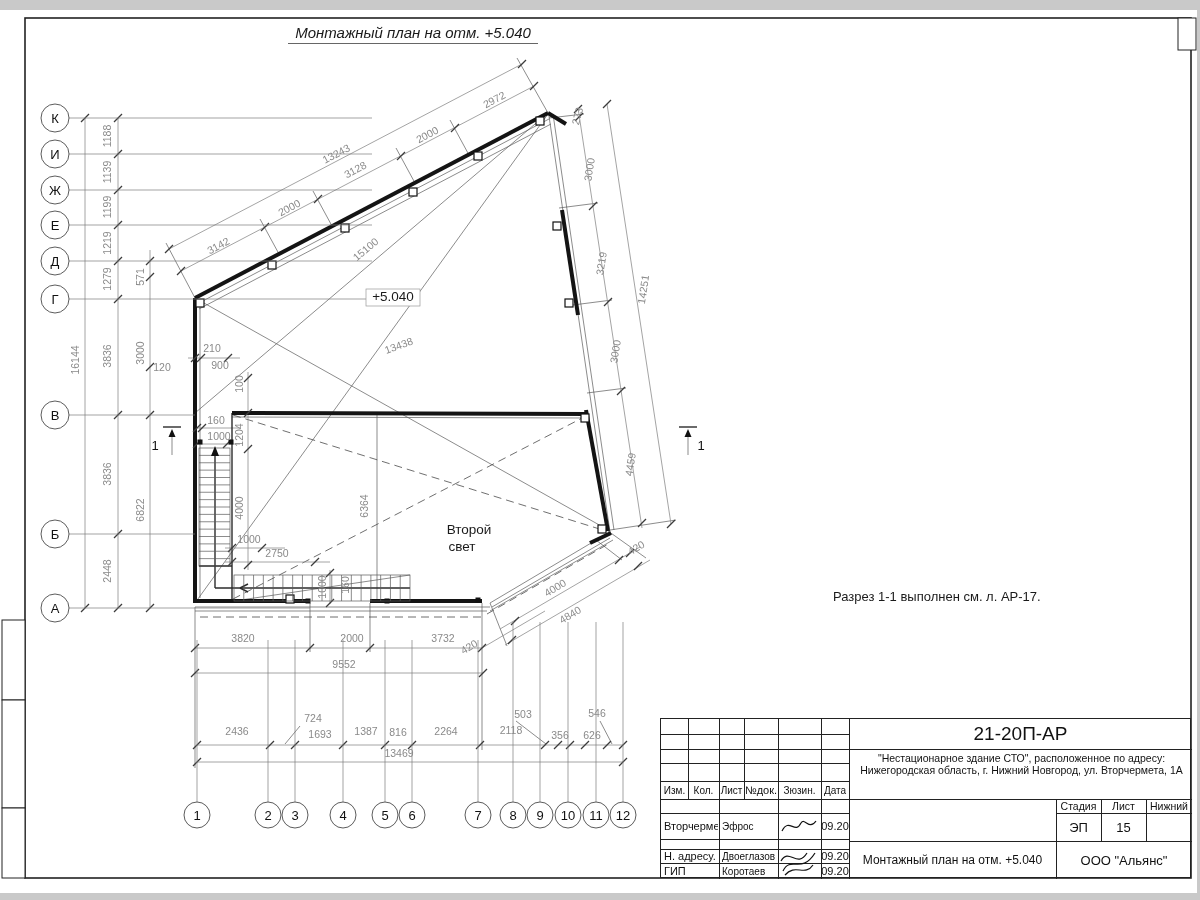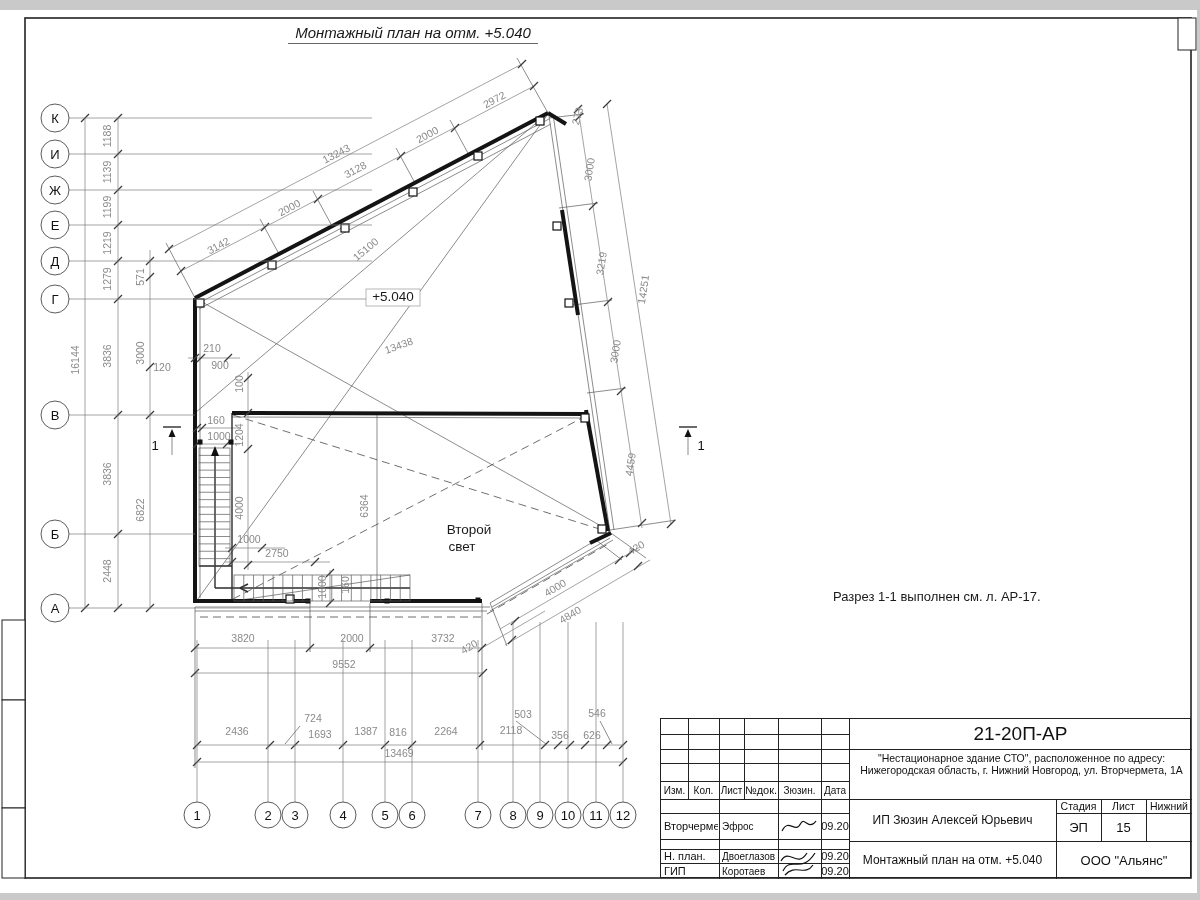--- a/index.html
+++ b/index.html
@@ -427,37 +427,36 @@
   <div class="cell f10" style="left:117px;top:62px;width:43px;height:18px">Зюзин.</div>
   <div class="cell f10" style="left:160px;top:62px;width:28px;height:18px">Дата</div>
 
   <div class="cell lft f9" style="left:3px;top:94px;width:54px;height:26px">Вторчермета</div>
   <div class="cell lft f10" style="left:61px;top:94px;width:55px;height:26px">Эфрос</div>
   <div class="cell f9" style="left:160px;top:94px;width:28px;height:26px">09.20</div>
   <svg class="sig" style="left:118px;top:96px" width="40" height="24">
     <path d="M3,16 C10,2 16,20 22,8 C26,2 30,16 37,6" stroke="#111" stroke-width="1.2" fill="none"></path>
   </svg>
 
-  <div class="cell lft f9" style="left:3px;top:130px;width:54px;height:14px">Н. план.</div>
+  <div class="cell lft f9" style="left:3px;top:130px;width:54px;height:14px">Н. адресу.</div>
   <div class="cell lft f10" style="left:61px;top:130px;width:55px;height:14px">Двоеглазов</div>
   <div class="cell f9" style="left:160px;top:130px;width:28px;height:14px">09.20</div>
 
   <div class="cell lft f9" style="left:3px;top:144px;width:54px;height:16px">ГИП</div>
   <div class="cell lft f10" style="left:61px;top:144px;width:66px;height:16px">Коротаев</div>
   <div class="cell f9" style="left:160px;top:144px;width:28px;height:16px">09.20</div>
   <svg class="sig" style="left:116px;top:126px" width="42" height="34">
     <path d="M4,16 C12,2 20,24 30,8 M6,26 C14,10 24,30 38,8 M8,30 C18,18 28,32 36,20" stroke="#111" stroke-width="1.2" fill="none"></path>
   </svg>
 
   <div class="cell f19" style="left:188px;top:0;width:343px;height:30px">21-20П-АР</div>
   <div style="position:absolute;left:192px;top:33px;width:337px;height:45px;text-align:center">
     <div class="f11">"Нестационарное здание СТО", расположенное по адресу:</div>
     <div class="f11">Нижегородская область, г. Нижний Новгород, ул. Вторчермета, 1А</div>
   </div>
-  <div class="cell f12" style="left:188px;top:80px;width:207px;height:42px">ИП Зюзин Алексей Юрьевич</div>
   <div class="cell f11" style="left:395px;top:80px;width:45px;height:14px">Стадия</div>
   <div class="cell f11" style="left:440px;top:80px;width:45px;height:14px">Лист</div>
   <div class="cell f11" style="left:485px;top:80px;width:46px;height:14px">Нижний</div>
   <div class="cell f13" style="left:395px;top:94px;width:45px;height:28px">ЭП</div>
   <div class="cell f13" style="left:440px;top:94px;width:45px;height:28px">15</div>
   <div class="cell f12" style="left:188px;top:122px;width:207px;height:38px">Монтажный план на отм. +5.040</div>
   <div class="cell f13" style="left:395px;top:122px;width:136px;height:38px">ООО "Альянс"</div>
 </div>
 
 </body></html>

